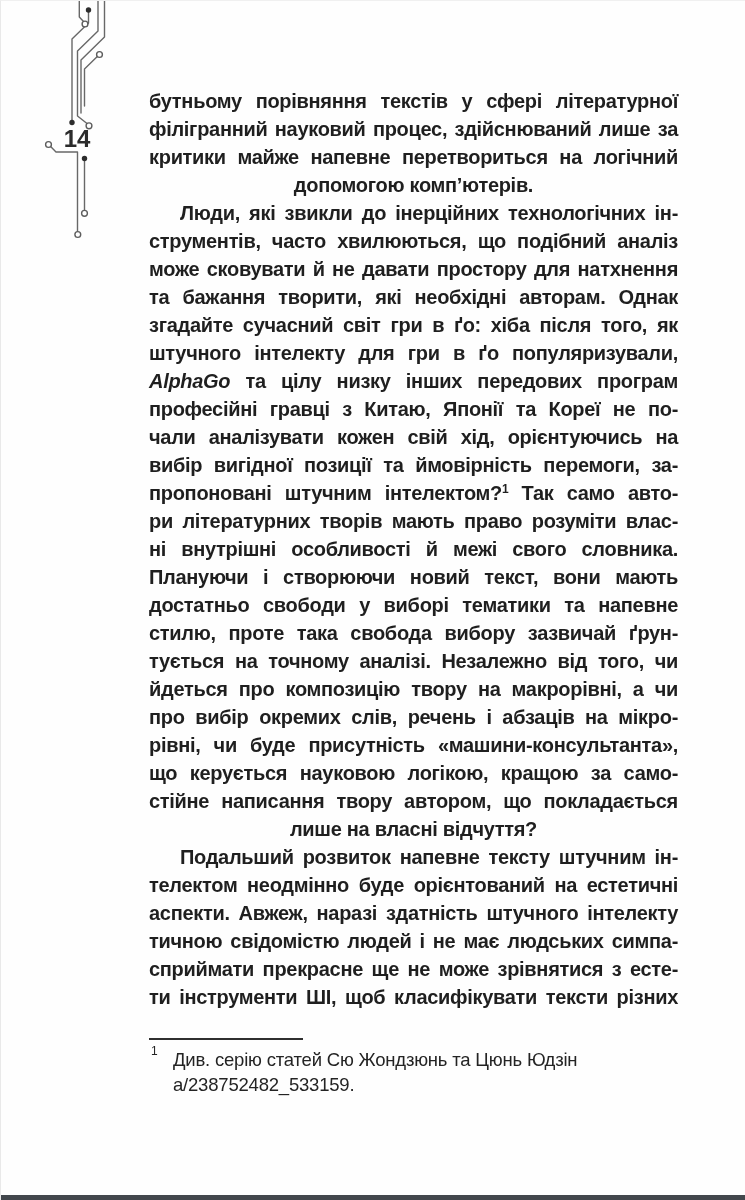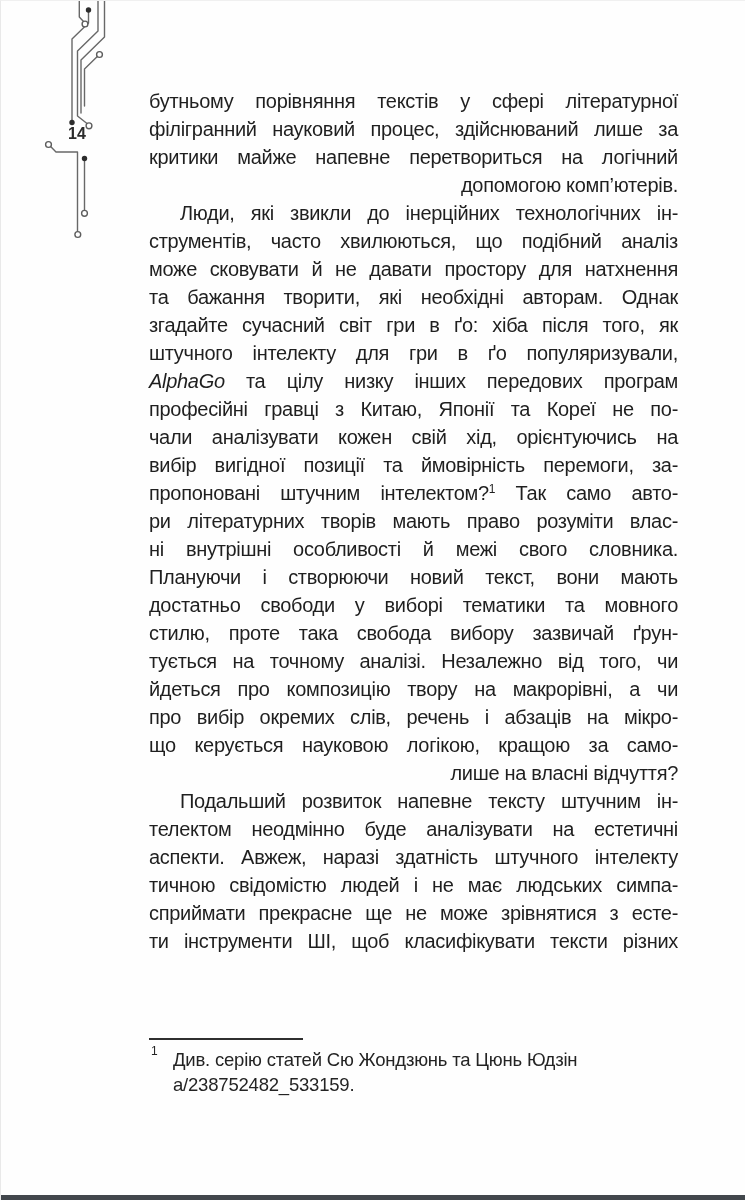--- a/index.html
+++ b/index.html
@@ -26,45 +26,46 @@
     left: 0;
     top: 0;
   }
 
   .page-number {
     position: absolute;
     left: 54px;
     top: 124px;
     width: 44px;
     text-align: center;
-    font-size: 16px;
+    font-size: 24px;
     font-weight: 600;
     color: #2b2b2b;
   }
 
   
   .body-text {
     position: absolute;
     left: 148px;
     top: 86px;
     width: 529px;
     font-size: 20px;
     letter-spacing: -0.3px;
     color: #1f1f1f;
   }
   .para { margin: 0; }
   .line {
     height: 28px;
     line-height: 28px;
+    font-weight: bold;
   }
   .j {
     text-align: justify;
     text-align-last: justify;
   }
-  .end { text-align: right; }
+  .end { text-align: center; }
   .ind { text-indent: 31px; }
   .it { font-style: italic; }
   .fnref {
     font-size: 12px;
     line-height: 0;
     position: relative;
     top: -7px;
     vertical-align: baseline;
   }
 
@@ -157,32 +158,34 @@
       <div class="line j">згадайте сучасний світ гри в ґо: хіба після того, як</div>
       <div class="line j">штучного інтелекту для гри в ґо популяризували,</div>
       <div class="line j"><span class="it">AlphaGo</span><span> та цілу низку інших передових програм</span></div>
       <div class="line j">професійні гравці з Китаю, Японії та Кореї не по-</div>
       <div class="line j">чали аналізувати кожен свій хід, орієнтуючись на</div>
       <div class="line j">вибір вигідної позиції та ймовірність перемоги, за-</div>
       <div class="line j"><span>пропоновані штучним інтелектом?</span><sup class="fnref">1</sup><span> Так само авто-</span></div>
       <div class="line j">ри літературних творів мають право розуміти влас-</div>
       <div class="line j">ні внутрішні особливості й межі свого словника.</div>
       <div class="line j">Плануючи і створюючи новий текст, вони мають</div>
-      <div class="line j">достатньо свободи у виборі тематики та мовного</div>
+      <div class="line j">достатньо свободи у виборі тематики та напевне</div>
       <div class="line j">стилю, проте така свобода вибору зазвичай ґрун-</div>
       <div class="line j">тується на точному аналізі. Незалежно від того, чи</div>
       <div class="line j">йдеться про композицію твору на макрорівні, а чи</div>
       <div class="line j">про вибір окремих слів, речень і абзаців на мікро-</div>
+      <div class="line j">рівні, чи буде присутність «машини-консультанта»,</div>
       <div class="line j">що керується науковою логікою, кращою за само-</div>
+      <div class="line j">стійне написання твору автором, що покладається</div>
       <div class="line end">лише на власні відчуття?</div>
     </div>
 
     <div class="para">
       <div class="line j ind">Подальший розвиток напевне тексту штучним ін-</div>
-      <div class="line j">телектом неодмінно буде аналізувати на естетичні</div>
+      <div class="line j">телектом неодмінно буде орієнтований на естетичні</div>
       <div class="line j">аспекти. Авжеж, наразі здатність штучного інтелекту</div>
       <div class="line j">тичною свідомістю людей і не має людських симпа-</div>
       <div class="line j">сприймати прекрасне ще не може зрівнятися з есте-</div>
       <div class="line j">ти інструменти ШІ, щоб класифікувати тексти різних</div>
     </div>
 
   </main>
 
   <div class="footnote">
     <div class="fn-rule"></div>

